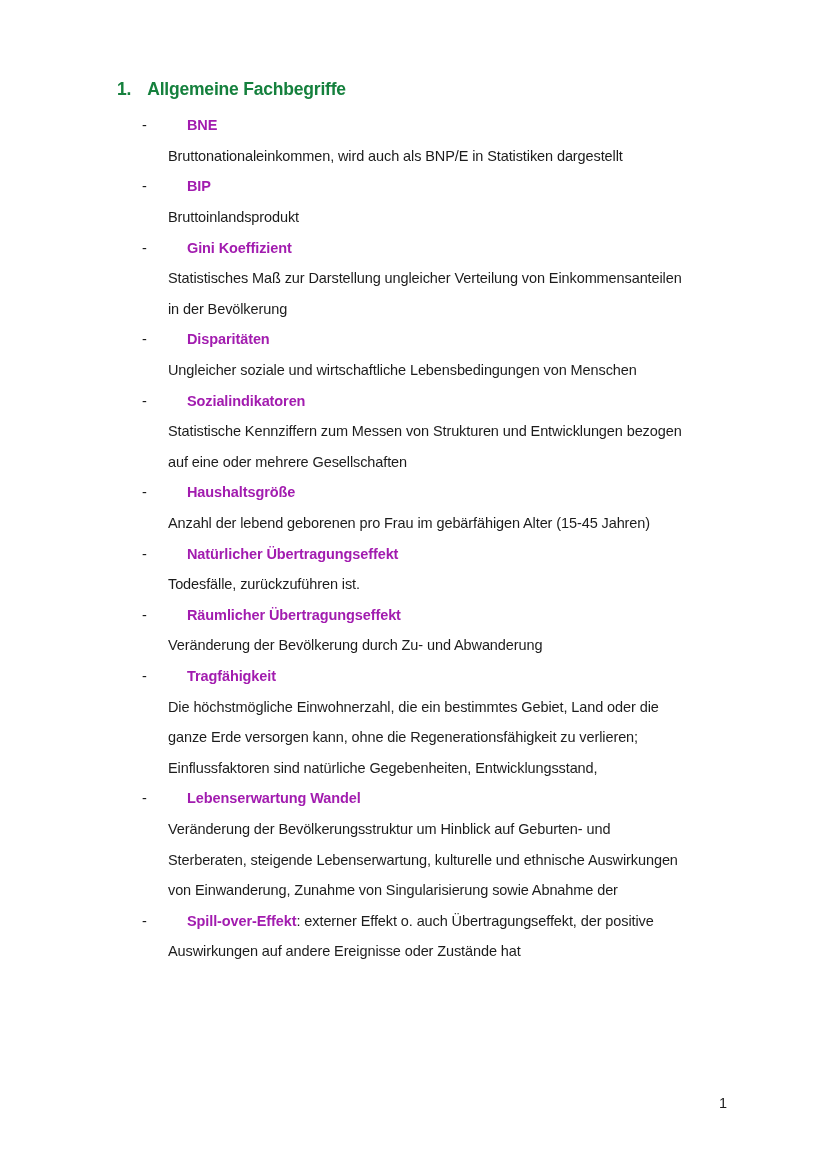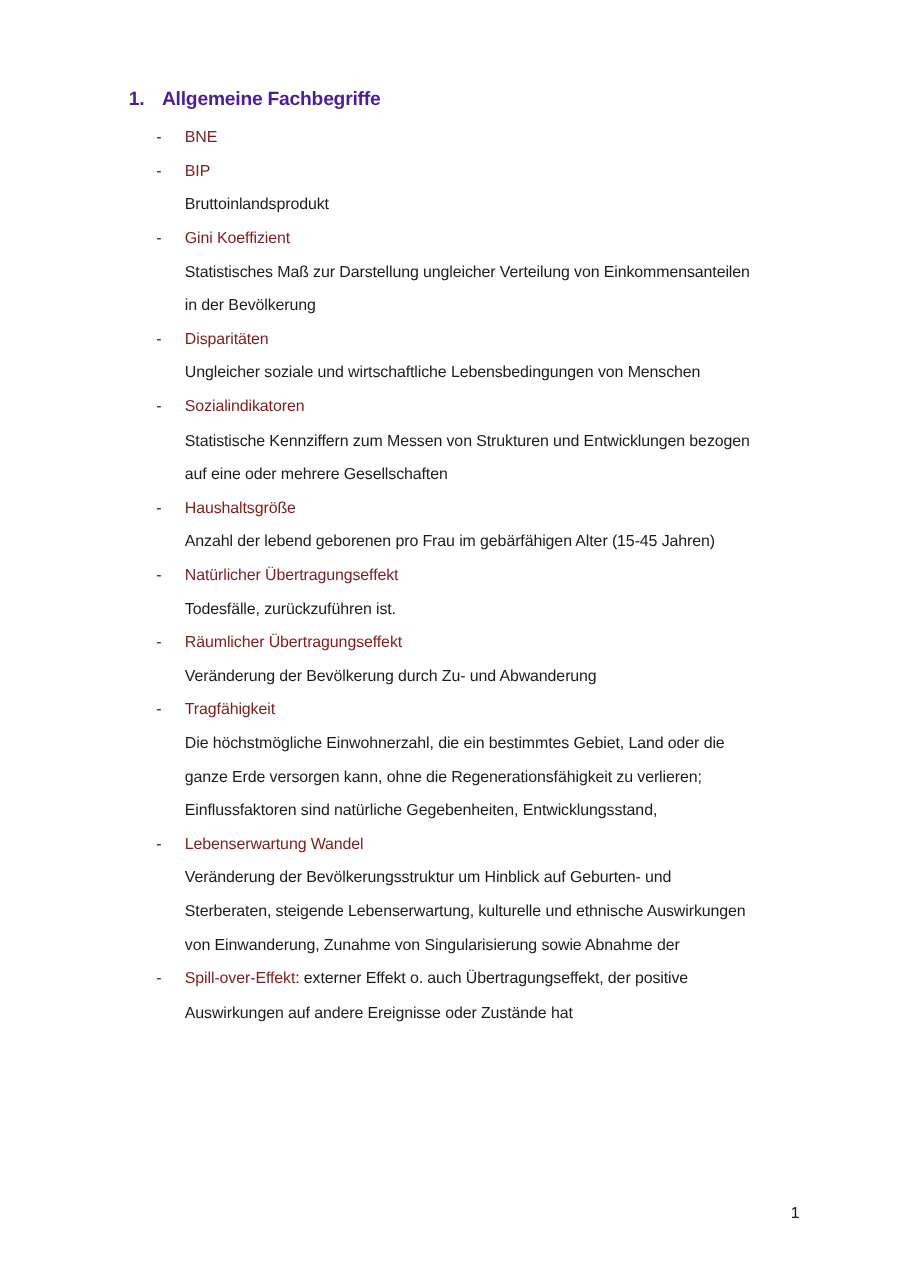--- a/index.html
+++ b/index.html
@@ -16,21 +16,21 @@
     font-family: "Liberation Sans", "DejaVu Sans", sans-serif;
     color: #1c1c1c;
   }
   .heading {
     position: absolute;
     top: 79px;
     left: 117px;
     font-size: 17.5px;
     font-weight: 700;
     letter-spacing: -0.2px;
-    color: #4c1d95;
+    color: #15803d;
     white-space: nowrap;
   }
   .heading .h-num {
     display: inline-block;
     margin-right: 16px;
   }
   .list {
     position: absolute;
     top: 110px;
     left: 0;
@@ -51,22 +51,23 @@
     position: absolute;
     left: 142px;
     top: 0;
     height: 30.6px;
     display: flex;
     align-items: center;
     font-size: 14.5px;
     color: #1c1c1c;
   }
   .term {
-    font-weight: 400;
-    color: #7f1d1d;
+    font-weight: 700;
+    color: #a21caf;
+    margin-left: 19px;
   }
   .page-number {
     position: absolute;
     top: 1095px;
     right: 101px;
     font-size: 14.5px;
     color: #1c1c1c;
   }
 </style>
 </head>
@@ -77,20 +78,21 @@
   <div class="heading">
     <span class="h-num">1.</span><span class="h-text">Allgemeine Fachbegriffe</span>
   </div>
 
   <div class="list">
 
     <div class="line term-line">
       <span class="dash">-</span>
       <span class="term">BNE</span>
     </div>
+    <div class="line def-line">Bruttonationaleinkommen, wird auch als BNP/E in Statistiken dargestellt</div>
 
     <div class="line term-line">
       <span class="dash">-</span>
       <span class="term">BIP</span>
     </div>
     <div class="line def-line">Bruttoinlandsprodukt</div>
 
     <div class="line term-line">
       <span class="dash">-</span>
       <span class="term">Gini Koeffizient</span>

